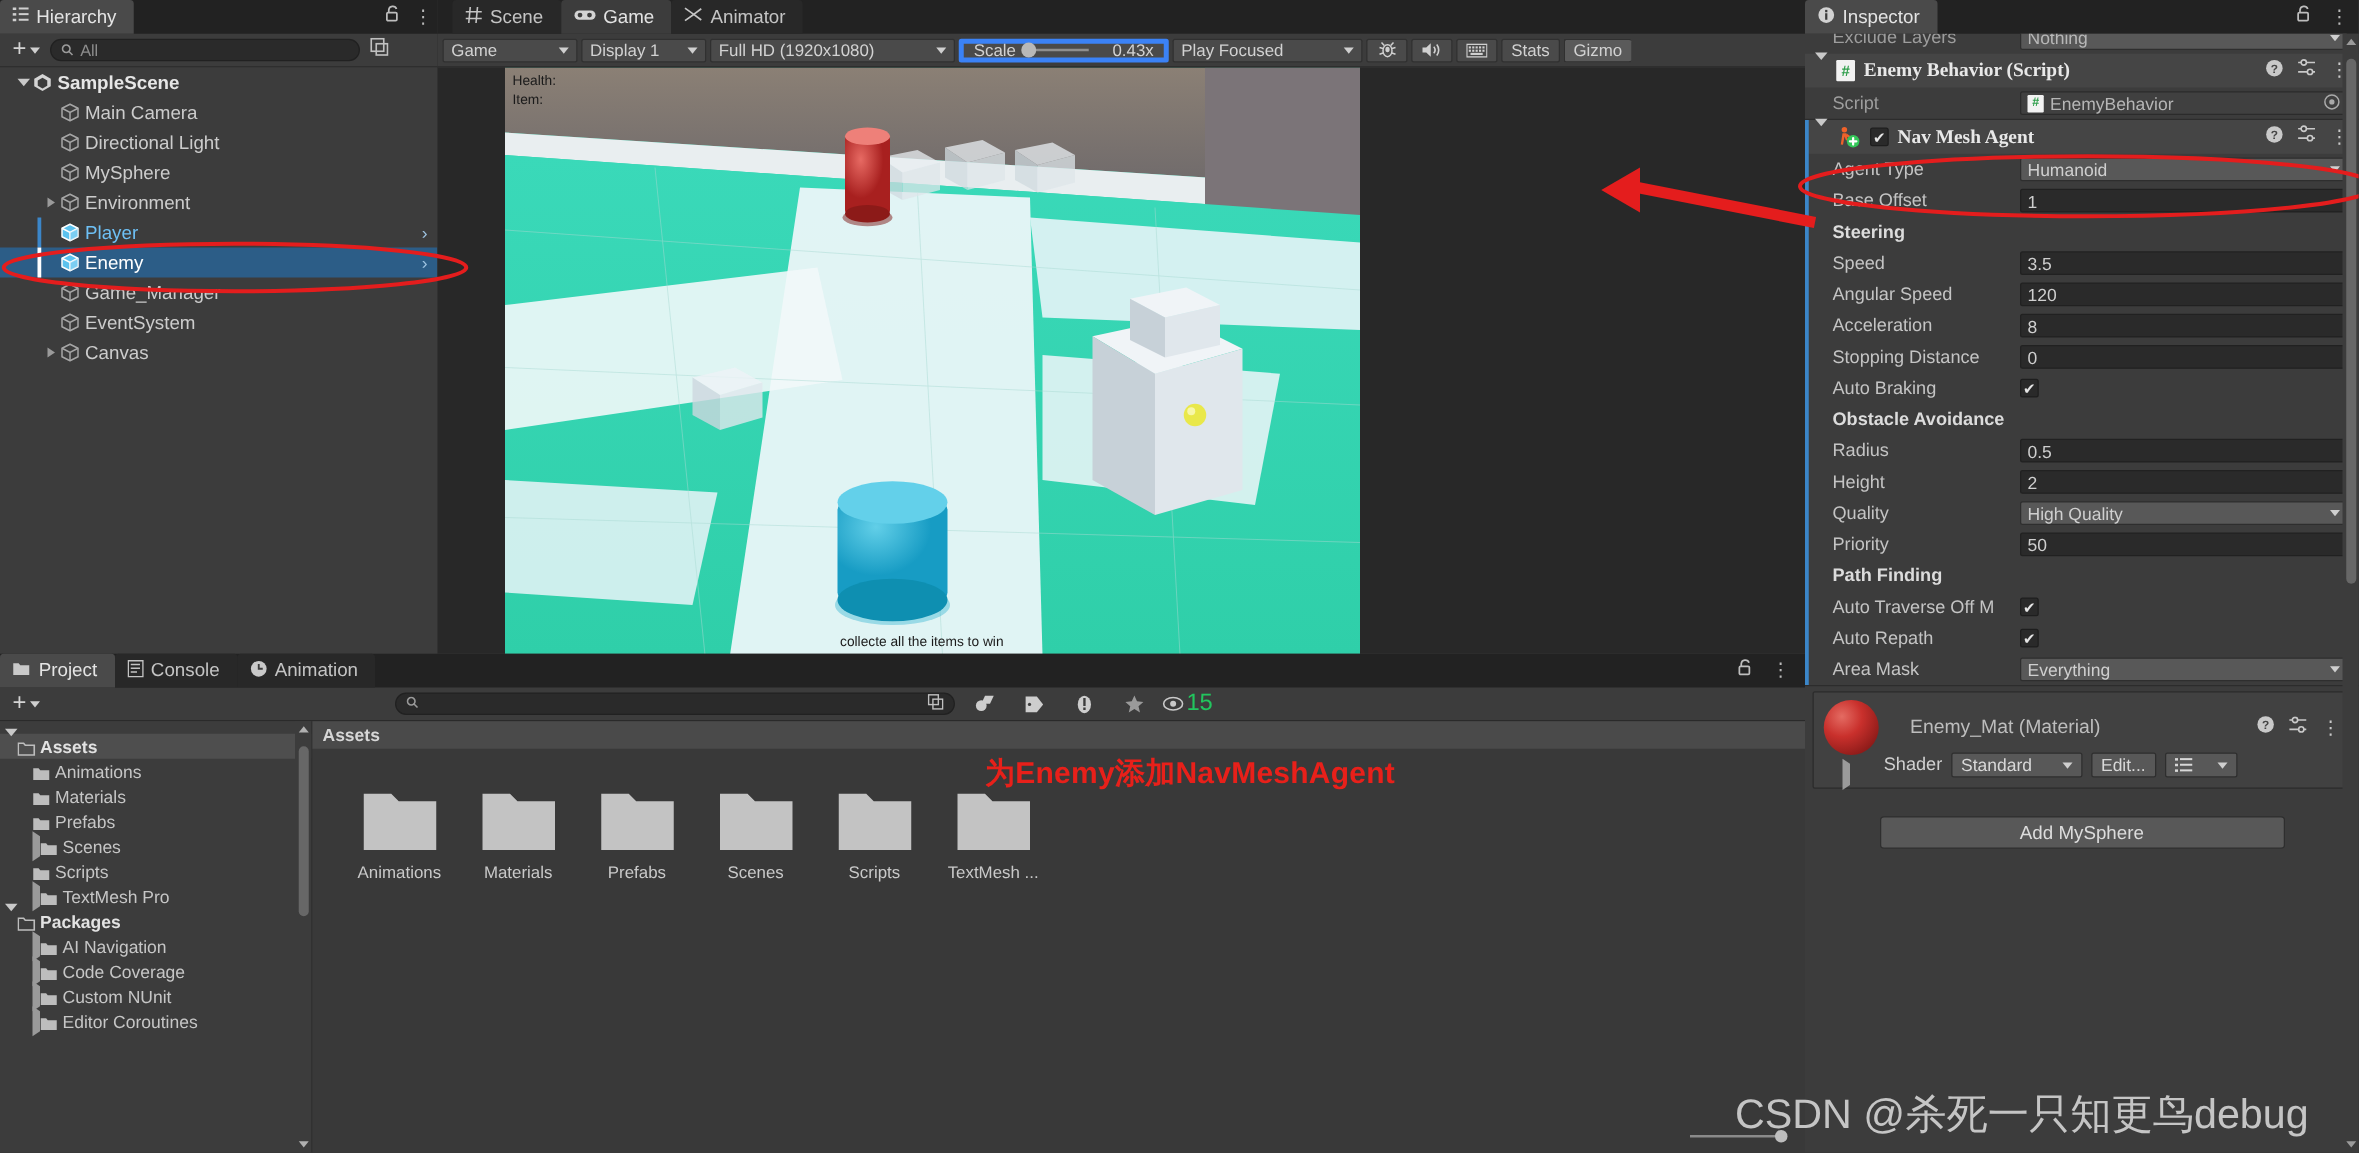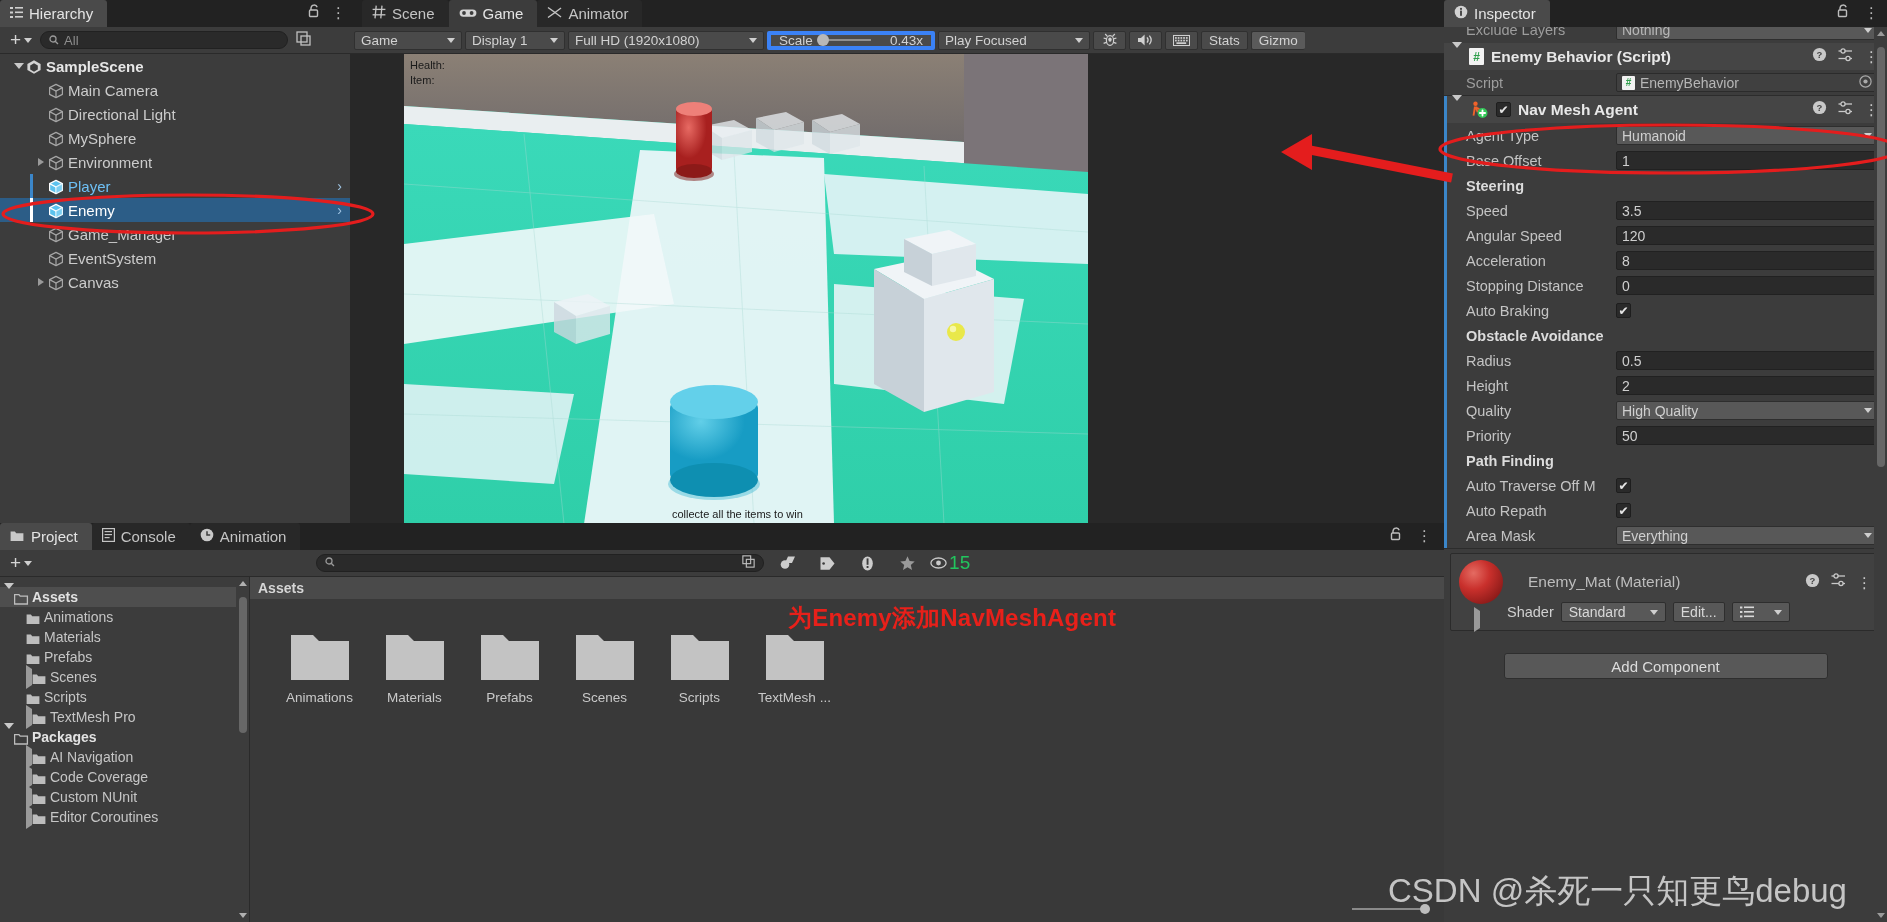--- a/index.html
+++ b/index.html
@@ -72,21 +72,21 @@
 
   
   #inspector { left:1444px; top:0; width:443px; height:922px; background:#3c3c3c; }
   #insp-tabs { position:relative; }
   #insp-tabs .lockrow { position:absolute; right:8px; top:4px; display:flex; gap:14px;
      align-items:center; color:#b9b9b9; }
   #insp-body { position:absolute; left:0; top:27px; right:0; bottom:0; overflow:hidden; }
   .comp { background:#3c3c3c; border-bottom:1px solid #2c2c2c; }
   .comp-head { height:27px; display:flex; align-items:center; gap:7px; padding:0 8px;
      background:#454545; }
-  .comp-head .title { font-weight:bold; font-size:15.5px; color:#e8e8e8; }
+  .comp-head .title { font-weight:bold; font-size:15.5px; color:#e8e8e8;font-family:Liberation Serif, serif; }
   .comp-head .tools { margin-left:auto; display:flex; align-items:center; gap:11px; color:#c9c9c9; }
   .row { height:25px; display:flex; align-items:center; padding:0 9px 0 22px; }
   .row .lab { width:150px; font-size:14.5px; color:#c4c4c4; white-space:nowrap; overflow:hidden; }
   .row .lab.dim { color:#9d9d9d; }
   .field { flex:1; height:19px; background:#2a2a2a; border:1px solid #212121; border-radius:2px;
      display:flex; align-items:center; padding:0 5px; font-size:14px; color:#cfcfcf; }
   .field.ddl { background:#585858; border-color:#2e2e2e; }
   .field.objref { background:#404040; border-color:#2b2b2b; color:#b6b6b6; gap:5px; }
   .field .caret-dn { margin-left:auto; }
   .ckbox { width:15px; height:15px; background:#2a2a2a; border:1px solid #1e1e1e; border-radius:2px;
@@ -764,21 +764,21 @@
                 </g>
               </svg>
             <i class="caret-dn" style="margin-left:auto;"></i>
           </span>
         </div>
       </div>
 
       <div style="height:18px;"></div>
       <div style="display:flex;justify-content:center;">
         <button style="width:324px;height:26px;background:#585858;border:1px solid #2e2e2e;border-radius:3px;
-                 color:#dcdcdc;font-size:15px;font-family:'Liberation Sans',sans-serif;">Add Component</button>
+                 color:#dcdcdc;font-size:15px;font-family:'Liberation Sans',sans-serif;">Add MySphere</button>
       </div>
     </div>
 
     <div class="vscroll" style="right:0;top:27px;bottom:0;">
       <span class="ar" style="top:4px;border-bottom:5px solid #9b9b9b;"></span>
       <div class="thumb" style="top:20px;height:420px;"></div>
       <span class="ar" style="bottom:4px;border-top:5px solid #9b9b9b;"></span>
     </div>
   </div>
 

